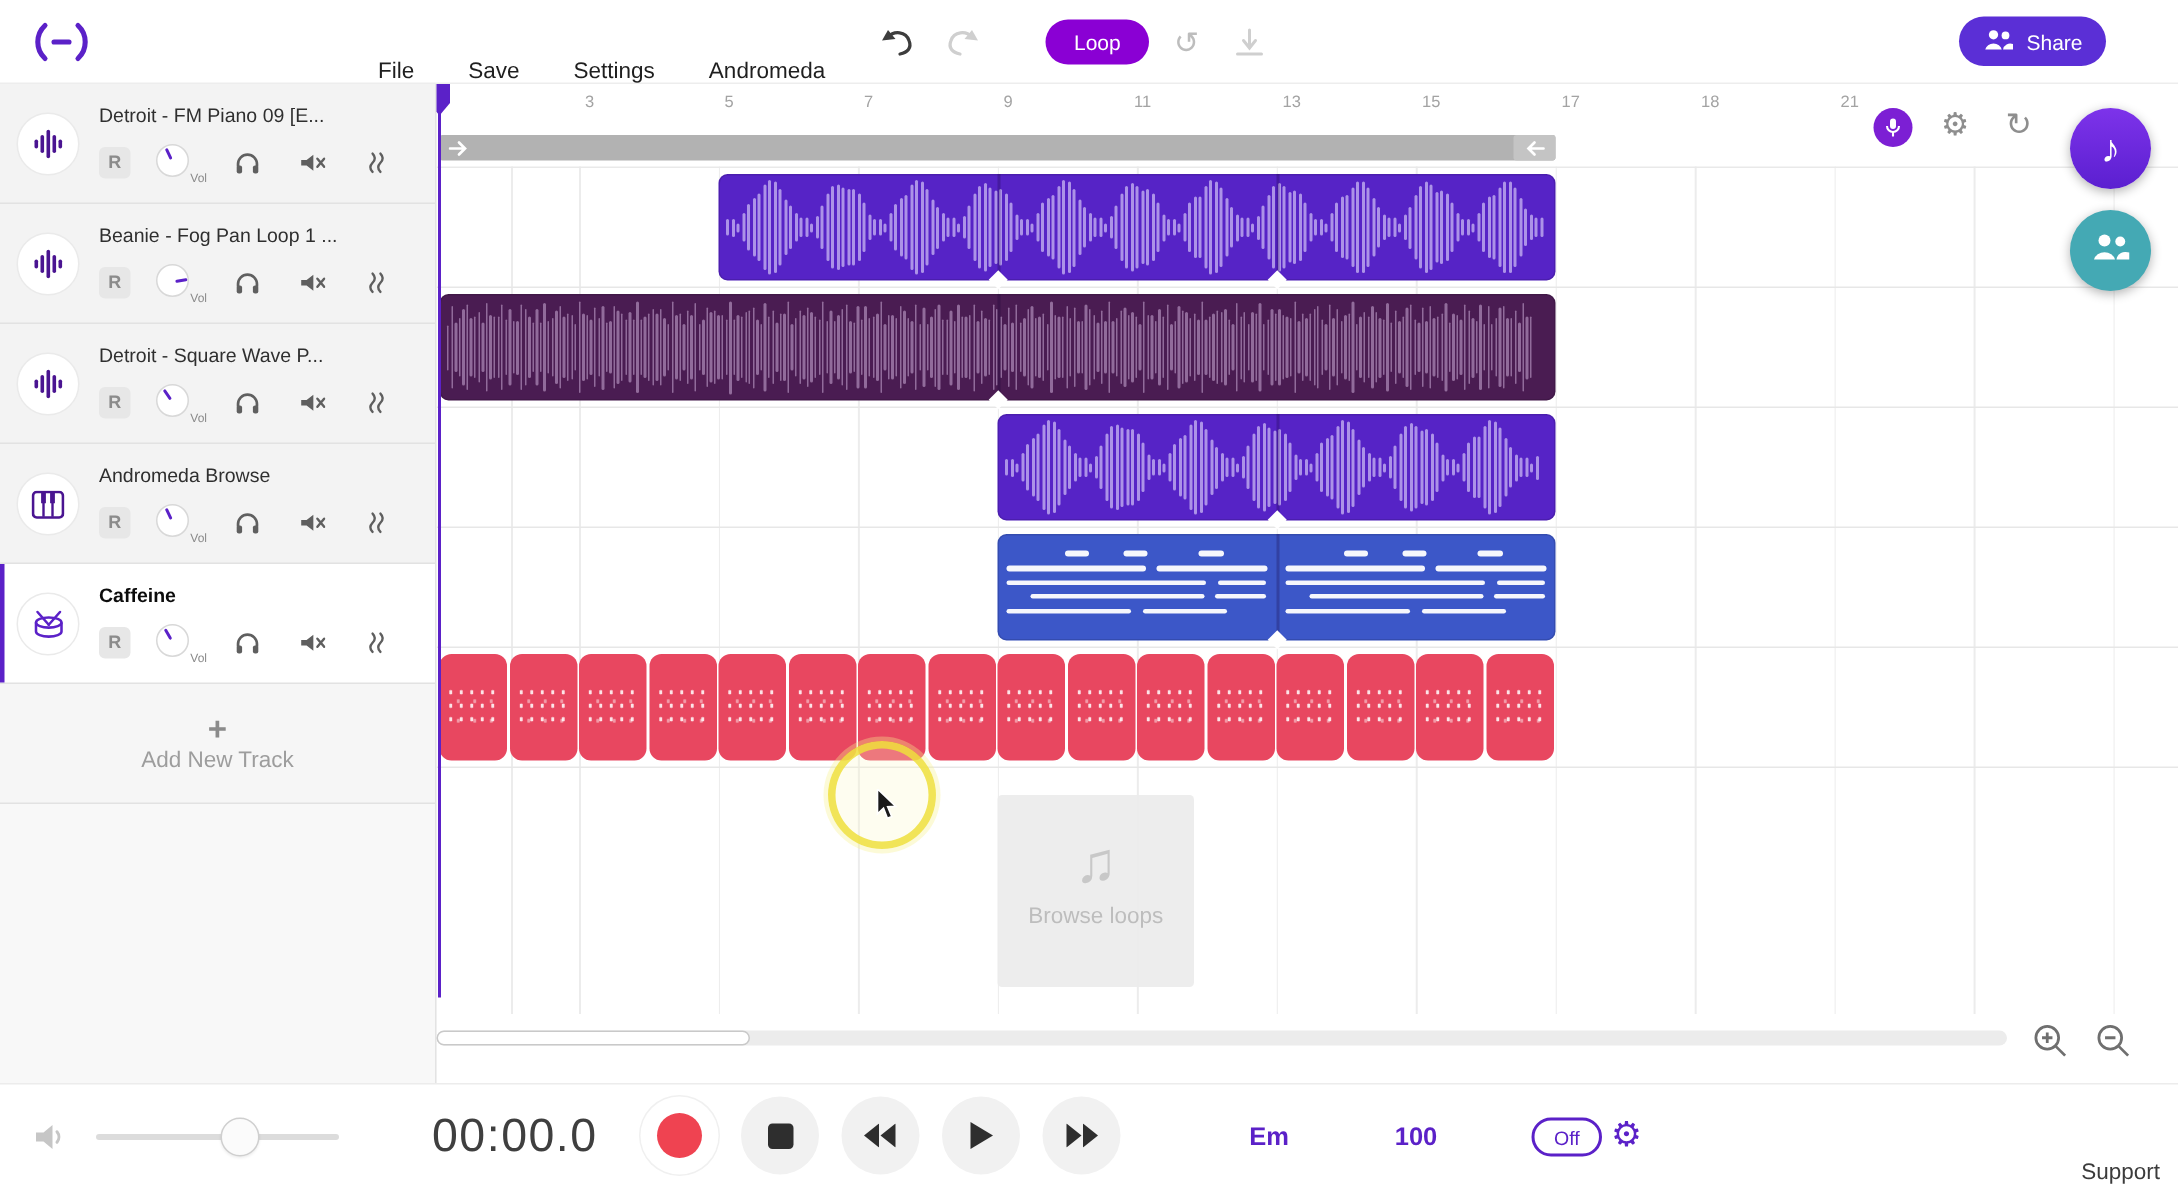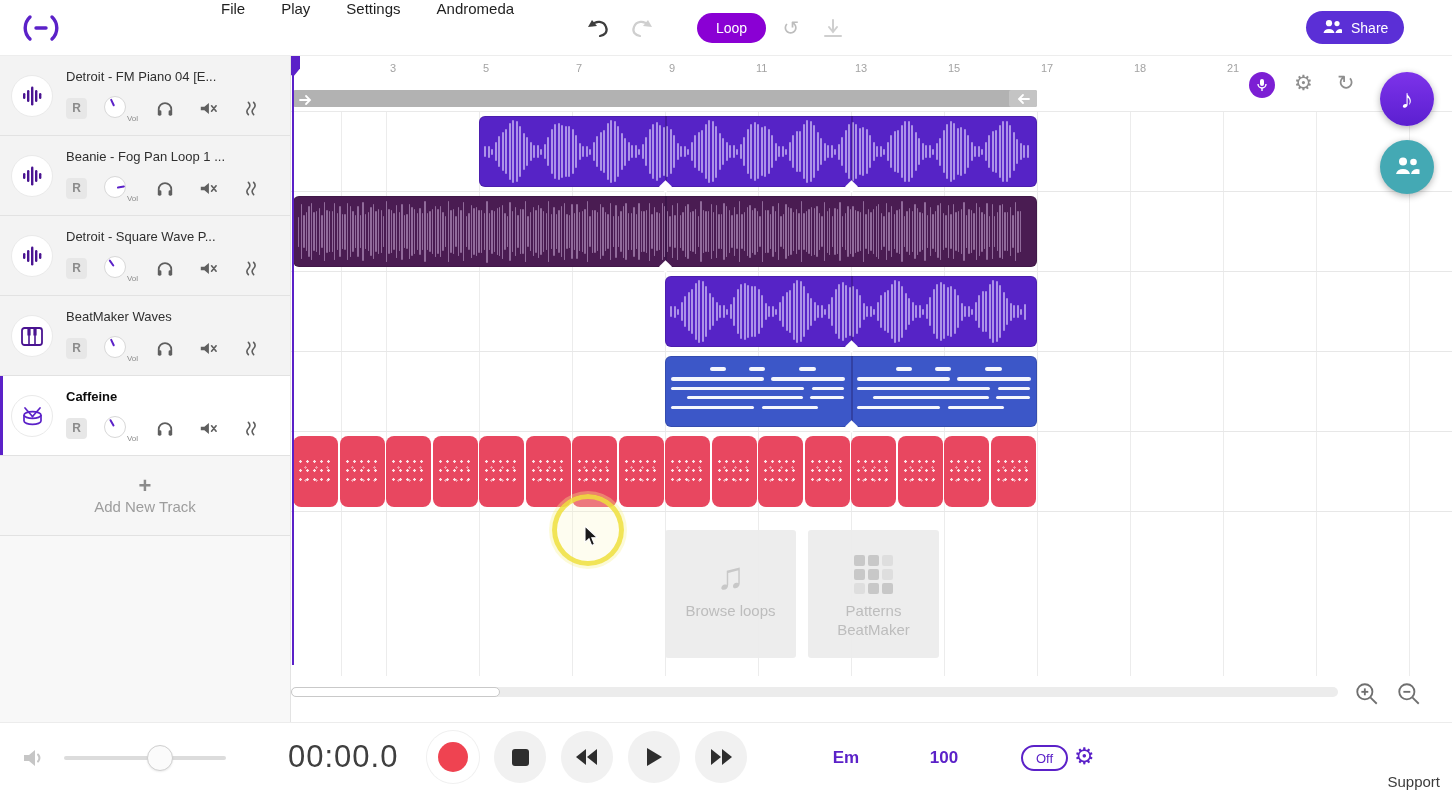--- a/index.html
+++ b/index.html
@@ -4,21 +4,21 @@
 <style>
   * { box-sizing: border-box; margin: 0; padding: 0; }
   html,body { width:1452px; height:792px; overflow:hidden; background:#fff; }
   .app { position:relative; width:1452px; height:792px; background:#fff;
          font-family:"Liberation Sans", sans-serif; color:#222; overflow:hidden; }
 
   
   .header { position:absolute; left:0; top:0; width:1452px; height:56px; background:#fff;
             border-bottom:1px solid #ededed; z-index:30; }
   .logo { position:absolute; left:22px; top:14px; }
-  .menu { position:absolute; left:221px; top:0; height:56px; display:flex; align-items:flex-start; gap:36px;
+  .menu { position:absolute; left:252px; top:0; height:56px; display:flex; align-items:flex-end; gap:36px;
           font-size:15px; color:#1f1f1f; }
   .menu-item { cursor:pointer; }
   .hbtn { position:absolute; top:16px; width:26px; height:24px; display:flex; align-items:center; justify-content:center; }
   .save-button { position:absolute; left:697px; top:13px; height:30px; padding:0 19px; border-radius:15px;
                  background:#8a00d4; color:#fff; font-size:14px; display:flex; align-items:center; border:none; }
   .glyph-hist { font-size:20px; color:#bdbdbd; }
   .project-title { position:absolute; left:1050px; top:0; width:130px; height:56px; display:flex;
                    align-items:center; justify-content:center; font-size:15px; color:#333; }
   .share-button { position:absolute; left:1306px; top:11px; height:33px; padding:0 16px; border-radius:17px;
                   background:#5b2fd6; color:#fff; font-size:14px; display:flex; align-items:center; gap:8px; border:none; }
@@ -148,21 +148,21 @@
   <div class="header">
     <div class="logo">
       <svg width="38" height="28" viewBox="0 0 38 28">
         <path d="M8 3 A15 15 0 0 0 8 25" fill="none" stroke="#5b21c8" stroke-width="3.4" stroke-linecap="round"></path>
         <path d="M30 3 A15 15 0 0 1 30 25" fill="none" stroke="#5b21c8" stroke-width="3.4" stroke-linecap="round"></path>
         <line x1="14" y1="14" x2="24" y2="14" stroke="#5b21c8" stroke-width="3.4" stroke-linecap="round"></line>
       </svg>
     </div>
     <div class="menu">
       <span class="menu-item">File</span>
-      <span class="menu-item">Play</span>
+      <span class="menu-item">Save</span>
       <span class="menu-item">Settings</span>
       <span class="menu-item">Andromeda</span>
     </div>
     <div class="hbtn" style="left:586px">
       <svg width="24" height="20" viewBox="0 0 24 20">
         <path d="M5 7 C9 2 17 3 19 9 C21 14 18 17 13 18" fill="none" stroke="#3d3d3d" stroke-width="2.2" stroke-linecap="round"></path>
         <polygon points="1,9 10,8 5,2" fill="#3d3d3d"></polygon>
       </svg>
     </div>
     <div class="hbtn" style="left:628px">
@@ -201,21 +201,21 @@
       <div class="track-row">
         <div class="track-icon">
           <svg width="20" height="22" viewBox="0 0 20 22" fill="#4a1491">
             <rect x="1" y="8" width="2.4" height="6" rx="1.2"></rect>
               <rect x="5" y="5" width="2.4" height="12" rx="1.2"></rect>
             <rect x="9" y="1.5" width="2.4" height="19" rx="1.2"></rect>
               <rect x="13" y="5" width="2.4" height="12" rx="1.2"></rect>
             <rect x="17" y="8" width="2.4" height="6" rx="1.2"></rect>
           </svg>
         </div>
-        <div class="track-name">Detroit - FM Piano 04 [E...</div>
+        <div class="track-name">Detroit - FM Piano 09 [E...</div>
         <div class="track-controls">
           <div class="arm-button">R</div>
           <div class="knob-wrap">
             <div class="knob">
                 <i class="knob-tick" style="transform: rotate(-25deg);"></i>
               </div>
             <span class="vol-label">Vol</span>
           </div>
           <div class="ctl-icon">
             <svg width="18" height="17" viewBox="0 0 20 18">
@@ -324,21 +324,21 @@
       <div class="track-row">
         <div class="track-icon">
           <svg width="22" height="19" viewBox="0 0 22 19">
             <rect x="1" y="1" width="20" height="17" rx="2.5" fill="none" stroke="#4a1491" stroke-width="1.8"></rect>
             <line x1="8" y1="1.5" x2="8" y2="17.5" stroke="#4a1491" stroke-width="1.6"></line>
             <line x1="14" y1="1.5" x2="14" y2="17.5" stroke="#4a1491" stroke-width="1.6"></line>
             <rect x="6.4" y="1.5" width="3.2" height="7" fill="#4a1491"></rect>
             <rect x="12.4" y="1.5" width="3.2" height="7" fill="#4a1491"></rect>
           </svg>
         </div>
-        <div class="track-name">BeatMaker Waves</div>
+        <div class="track-name">Andromeda Browse</div>
         <div class="track-controls">
           <div class="arm-button">R</div>
           <div class="knob-wrap">
             <div class="knob">
                 <i class="knob-tick" style="transform: rotate(-25deg);"></i>
               </div>
             <span class="vol-label">Vol</span>
           </div>
           <div class="ctl-icon">
             <svg width="18" height="17" viewBox="0 0 20 18">
@@ -1053,36 +1053,20 @@
         </div>
     </div>
 
     <div class="empty-cards">
       <div class="empty-card">
         <div class="card-icon">
           <span>♫</span>
         </div>
         <div class="card-label">Browse loops</div>
       </div>
-      <div class="empty-card">
-        <div class="card-icon">
-          <span class="bm-grid">
-              <span></span>
-              <span></span>
-              <span class="lt"></span>
-              <span></span>
-              <span></span>
-              <span class="lt"></span>
-              <span class="lt"></span>
-              <span></span>
-              <span></span>
-            </span>
-        </div>
-        <div class="card-label">Patterns BeatMaker</div>
-      </div>
     </div>
 
     <div class="playhead-head"></div>
     <div class="playhead-line"></div>
   </div>
 
   <div class="mini-monitor">
     <svg width="12" height="14" viewBox="0 0 12 14">
       <rect x="4" y="1" width="4" height="7" rx="2" fill="#fff"></rect>
       <path d="M2 6 a4 4 0 0 0 8 0" fill="none" stroke="#fff" stroke-width="1.4"></path>

